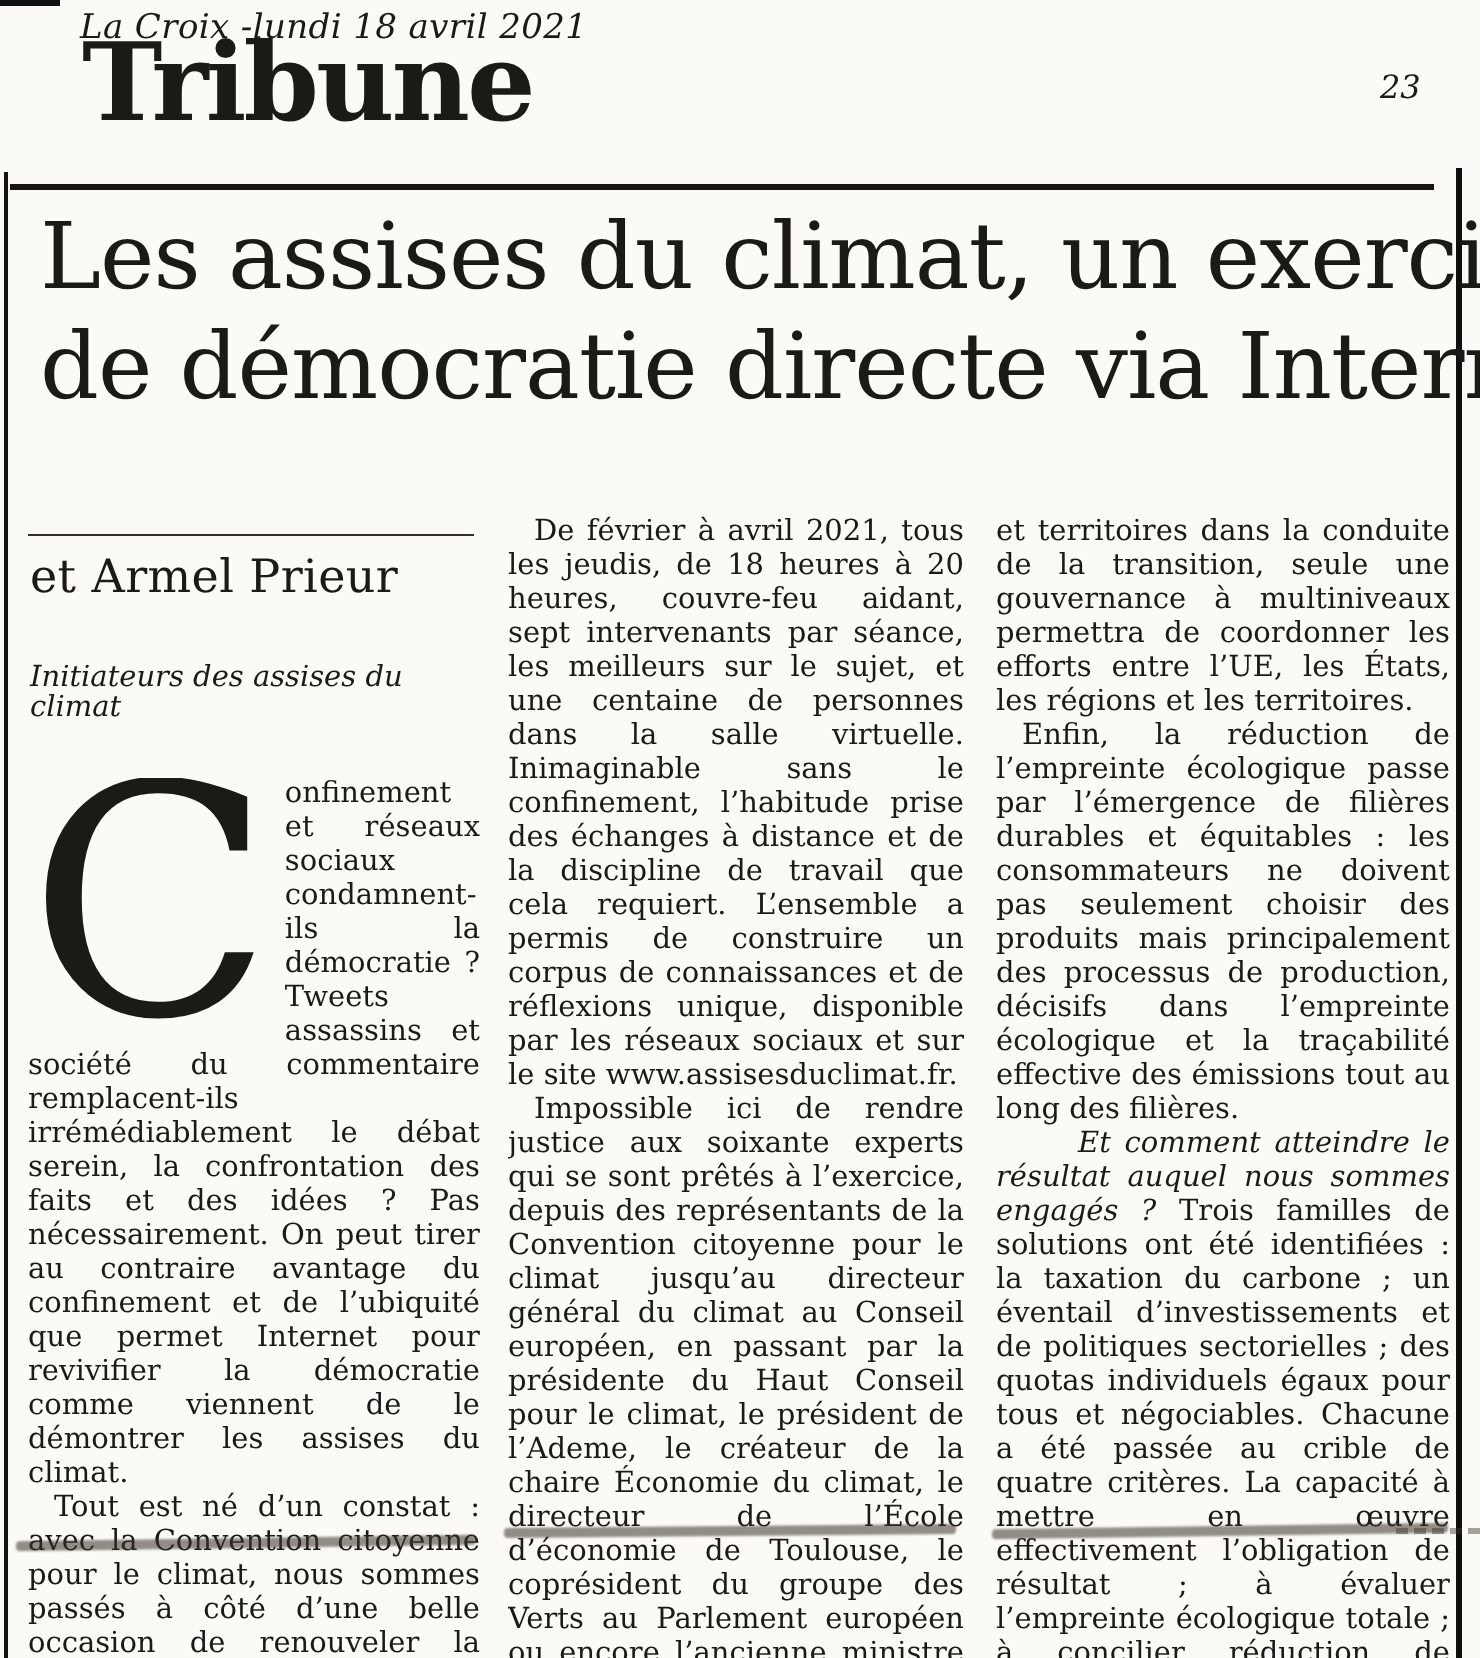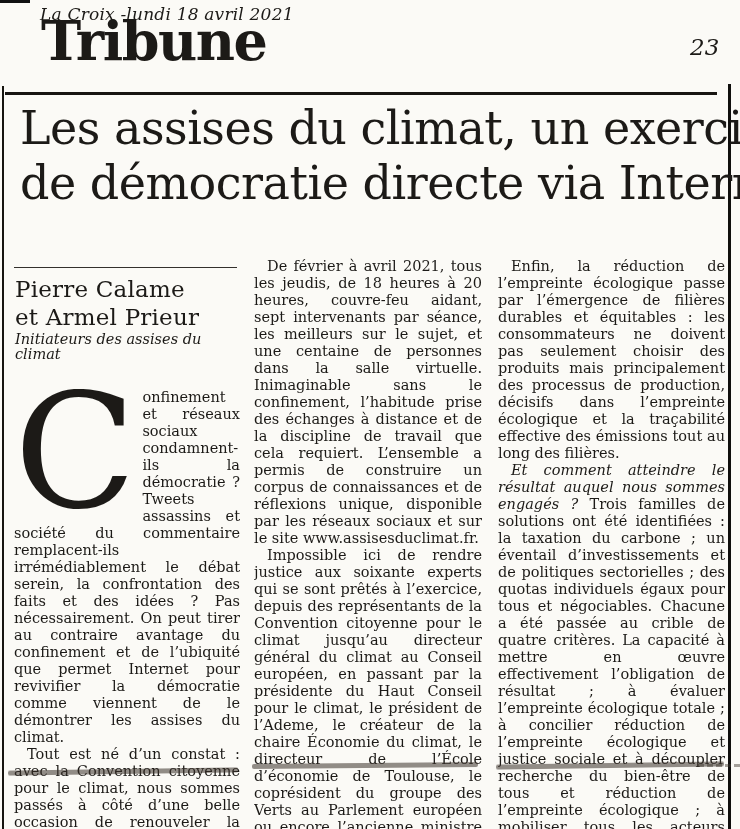--- a/index.html
+++ b/index.html
@@ -7,21 +7,21 @@
     width:740px;height:829px;overflow:hidden;position:relative;
     background:#fbfaf6;color:#1c1a17;
     font-family:"DejaVu Serif","Liberation Serif",serif;
   }
   .abs{position:absolute;}
 
   
   .corner-tick{left:0;top:0;width:30px;height:3px;background:#111;}
   .paper-date{left:40px;top:4px;font-size:17px;font-style:italic;letter-spacing:.2px;}
   .section-title{left:41px;top:12px;font-size:54px;font-weight:bold;letter-spacing:-1.5px;line-height:1.1;}
-  .page-number{left:690px;top:34px;font-size:23px;font-style:italic;}
+  .page-number{left:690px;top:34px;font-size:16px;font-style:italic;}
 
   
   .rule-top{left:5px;top:92px;width:712px;height:3px;background:#181512;}
   .border-left{left:2px;top:86px;width:2px;height:743px;background:#16140f;}
   .border-right{left:728px;top:84px;width:3px;height:745px;background:#100f0d;}
   .byline-rule{left:14px;top:267px;width:223px;height:1px;background:#33302c;}
 
   
   .headline{left:20px;top:101px;width:706px;font-size:46px;line-height:55px;letter-spacing:-.5px;font-weight:500;}
   .headline span{display:block;white-space:nowrap;}
@@ -34,21 +34,21 @@
   
   .col{position:absolute;font-size:14.5px;line-height:17px;text-align:justify;
        overflow:hidden;-webkit-hyphens:auto;hyphens:auto;}
   .col-1{left:14px;top:389px;width:226px;height:440px;}
   .col-2{left:254px;top:258px;width:228px;height:571px;}
   .col-3{left:498px;top:258px;width:227px;height:571px;}
   .col p{margin:0;}
   .col p.indent{text-indent:13px;}
   .dropcap{float:left;font-size:160px;line-height:118px;height:122px;
            padding:4px 6px 0 0;font-weight:400;}
-  .ital{font-style:italic;}
+  .ital{font-style:italic;margin-left:28px;}
 
   
   .smudge{position:absolute;height:5px;background:rgba(58,50,42,.55);
           border-radius:2px;filter:blur(.4px);}
   .smudge-1{left:8px;top:769px;width:230px;transform:rotate(-.8deg);}
   .smudge-2{left:252px;top:763px;width:226px;transform:rotate(-.5deg);}
   .smudge-3{left:496px;top:763px;width:228px;transform:rotate(-.8deg);}
   .smudge-dash{position:absolute;left:698px;top:764px;width:42px;height:0;
           border-top:3px dashed rgba(58,50,42,.45);}
 </style>
@@ -64,37 +64,37 @@
 <div class="abs border-left"></div>
 <div class="abs border-right"></div>
 
 <h1 class="abs headline" style="margin:0;font-weight:500;">
   <span>Les assises du climat, un exercice</span>
   <span>de démocratie directe via Internet</span>
 </h1>
 
 <div class="abs byline-rule"></div>
 <div class="abs author-names">
-  <span>Pierre Calame</span>
   <span>et Armel Prieur</span>
 </div>
 <div class="abs author-role">Initiateurs des assises du climat</div>
 
 <div class="col col-1">
   <p><span class="dropcap">C</span><span>onfinement et réseaux sociaux condamnent-ils la démocratie ? Tweets assassins et société du commentaire remplacent-ils irrémédiablement le débat serein, la confrontation des faits et des idées ? Pas nécessairement. On peut tirer au contraire avantage du confinement et de l’ubiquité que permet Internet pour revivifier la démocratie comme viennent de le démontrer les assises du climat.</span></p>
   <p class="indent">Tout est né d’un constat : avec la Convention citoyenne pour le climat, nous sommes passés à côté d’une belle occasion de renouveler la réflexion collective sur la lutte contre le réchauffement climatique. Les membres de la Convention, piégés par leur mandat, par le déroulement des travaux et par les experts qui leur ont été assignés ont accumulé des propositions dont l’inventaire a été établi</p>
 </div>
 
 <div class="col col-2">
   <p class="indent">De février à avril 2021, tous les jeudis, de 18 heures à 20 heures, couvre-feu aidant, sept intervenants par séance, les meilleurs sur le sujet, et une centaine de personnes dans la salle virtuelle. Inimaginable sans le confinement, l’habitude prise des échanges à distance et de la discipline de travail que cela requiert. L’ensemble a permis de construire un corpus de connaissances et de réflexions unique, disponible par les réseaux sociaux et sur le site www.assisesduclimat.fr.</p>
   <p class="indent">Impossible ici de rendre justice aux soixante experts qui se sont prêtés à l’exercice, depuis des représentants de la Convention citoyenne pour le climat jusqu’au directeur général du climat au Conseil européen, en passant par la présidente du Haut Conseil pour le climat, le président de l’Ademe, le créateur de la chaire Économie du climat, le directeur de l’École d’économie de Toulouse, le coprésident du groupe des Verts au Parlement européen ou encore l’ancienne ministre de l’environnement Corinne Lepage.</p>
 
 </div>
 
 <div class="col col-3">
+  <p>et territoires dans la conduite de la transition, seule une gouvernance à multiniveaux permettra de coordonner les efforts entre l’UE, les États, les régions et les territoires.</p>
   <p class="indent">Enfin, la réduction de l’empreinte écologique passe par l’émergence de filières durables et équitables : les consommateurs ne doivent pas seulement choisir des produits mais principalement des processus de production, décisifs dans l’empreinte écologique et la traçabilité effective des émissions tout au long des filières.</p>
   <p class="indent"><span class="ital">Et comment atteindre le résultat auquel nous sommes engagés ? </span><span>Trois familles de solutions ont été identifiées : la taxation du carbone ; un éventail d’investissements et de politiques sectorielles ; des quotas individuels égaux pour tous et négociables. Chacune a été passée au crible de quatre critères. La capacité à mettre en œuvre effectivement l’obligation de résultat ; à évaluer l’empreinte écologique totale ; à concilier réduction de l’empreinte écologique et justice sociale et à découpler recherche du bien-être de tous et réduction de l’empreinte écologique ; à mobiliser tous les acteurs publics</span></p>
 </div>
 
 <div class="smudge smudge-1"></div>
 <div class="smudge smudge-2"></div>
 <div class="smudge smudge-3"></div>
 <div class="smudge-dash"></div>
 
 </body></html>

